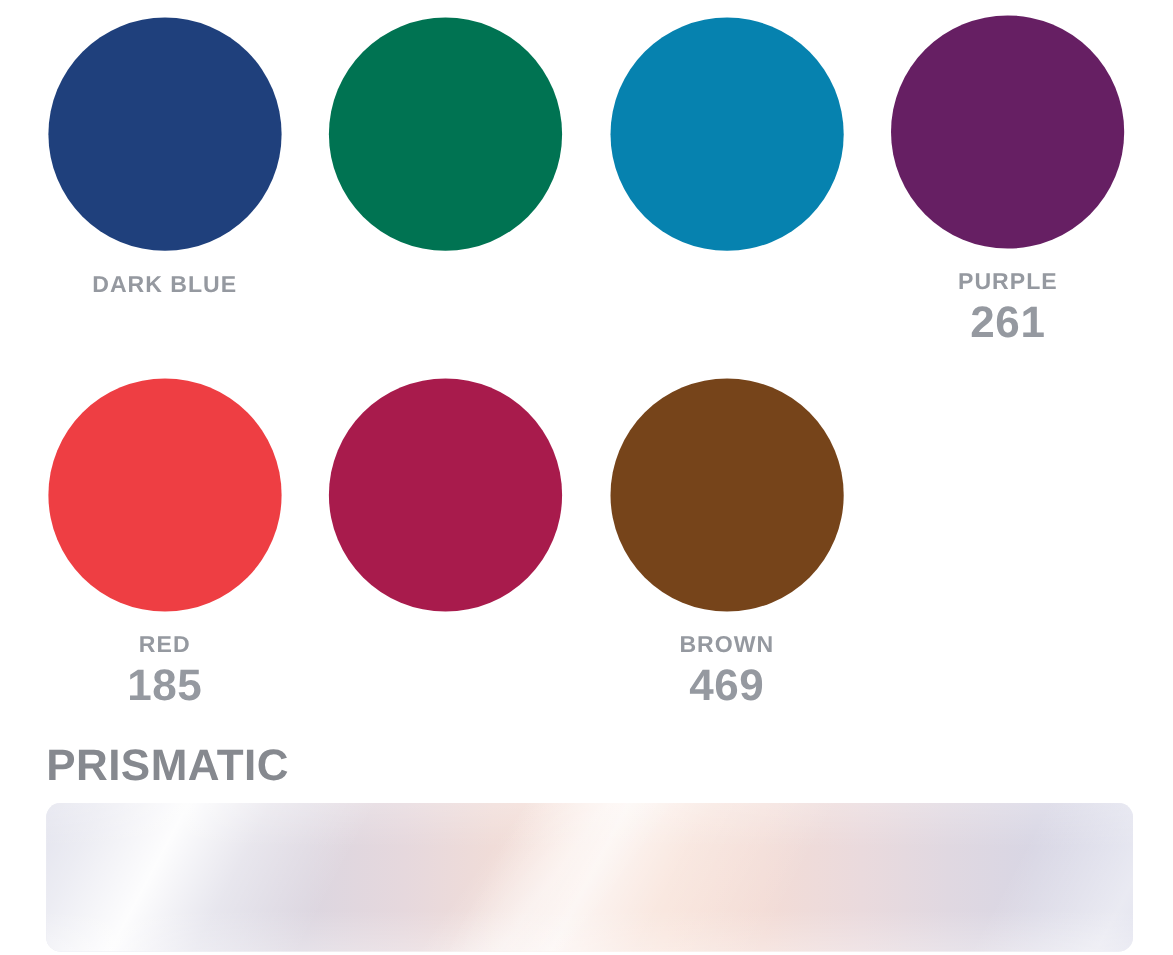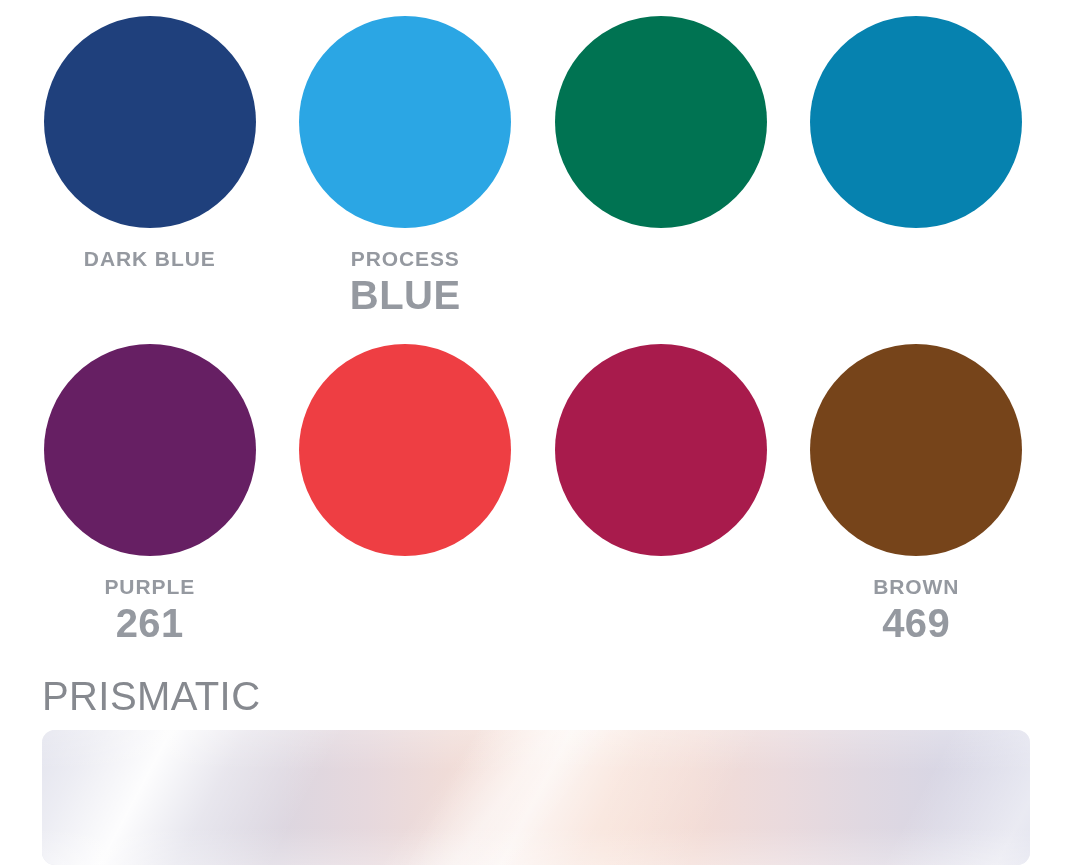--- a/index.html
+++ b/index.html
@@ -82,21 +82,21 @@
     left: 0;
     top: 660px;
     width: 1066px;
   }
 
   .prismatic-heading {
     position: absolute;
     left: 42px;
     top: 14px;
     font-size: 40px;
-    font-weight: normal;
+    font-weight: bold;
     letter-spacing: 0.4px;
     color: #86898f;
     text-transform: uppercase;
     white-space: nowrap;
   }
 
   .prismatic-swatch {
     position: absolute;
     left: 42px;
     top: 70px;
@@ -166,46 +166,43 @@
 
   <div class="swatch-grid">
 
     <div class="swatch-cell row-1">
       <div class="swatch-disc" style="background-color: rgb(31, 64, 124);"></div>
       <div class="swatch-caption">
         <span class="swatch-name">DARK BLUE</span>
       </div>
     </div>
 
-    <div class="swatch-cell row-1">
-      <div class="swatch-disc" style="background-color: rgb(43, 166, 228);"></div>
-      <div class="swatch-caption">
-        <span class="swatch-name">PROCESS</span>
-        <span class="swatch-code">BLUE</span>
-      </div>
-    </div>
 
     <div class="swatch-cell row-1">
       <div class="swatch-disc" style="background-color: rgb(0, 115, 82);"></div>
     </div>
 
     <div class="swatch-cell row-1">
       <div class="swatch-disc" style="background-color: rgb(6, 130, 175);"></div>
     </div>
 
     <div class="swatch-cell row-2">
       <div class="swatch-disc" style="background-color: rgb(102, 31, 99);"></div>
       <div class="swatch-caption">
         <span class="swatch-name">PURPLE</span>
         <span class="swatch-code">261</span>
       </div>
     </div>
 
     <div class="swatch-cell row-2">
       <div class="swatch-disc" style="background-color: rgb(238, 62, 67);"></div>
+      <div class="swatch-caption">
+        <span class="swatch-name">RED</span>
+        <span class="swatch-code">185</span>
+      </div>
     </div>
 
     <div class="swatch-cell row-2">
       <div class="swatch-disc" style="background-color: rgb(168, 27, 76);"></div>
     </div>
 
     <div class="swatch-cell row-2">
       <div class="swatch-disc" style="background-color: rgb(118, 68, 26);"></div>
       <div class="swatch-caption">
         <span class="swatch-name">BROWN</span>

